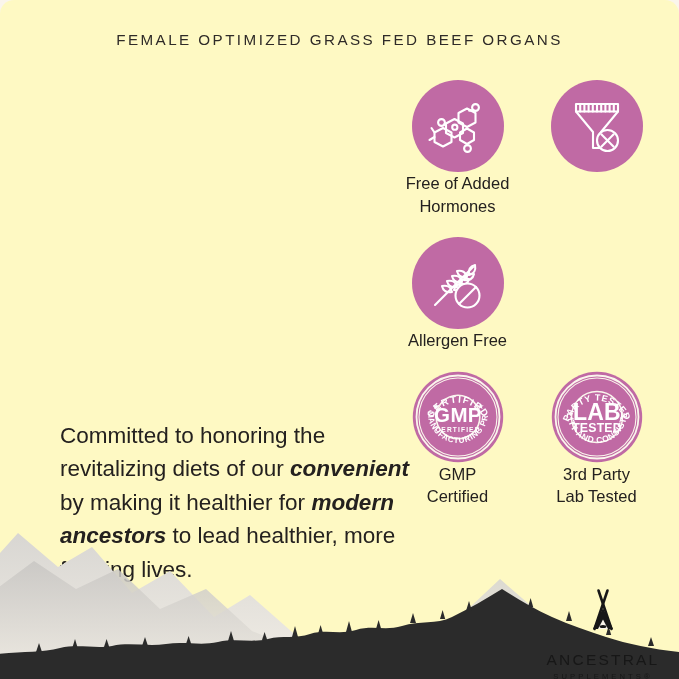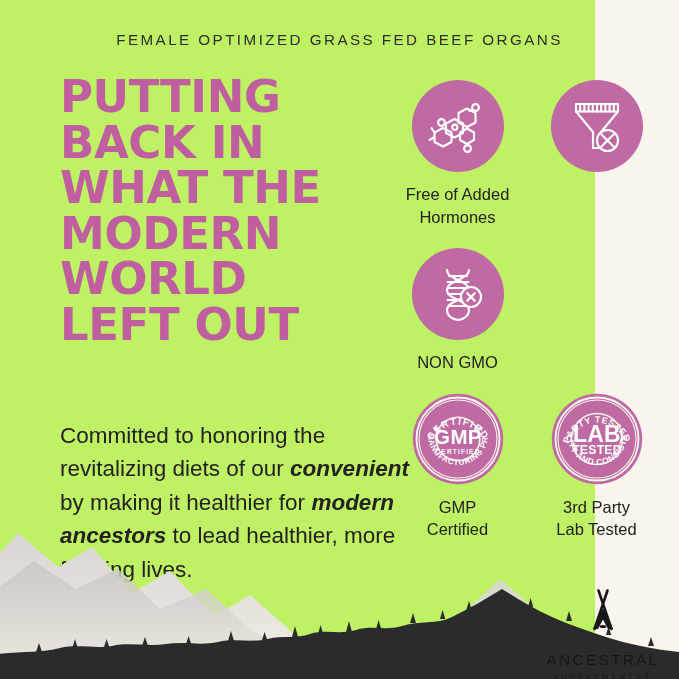--- a/index.html
+++ b/index.html
@@ -11,23 +11,24 @@
     height: 679px;
     background: #faf5ec;
     font-family: "Liberation Sans", sans-serif;
     overflow: hidden;
     position: relative;
   }
 
   #page {
     position: absolute;
     inset: 0;
-    width: 595px;
+    width: 679px;
     height: 679px;
-    background: #bef264;
+    background: #fef9c3;
+    border-radius: 14px;
   }
 
   
   .eyebrow {
     position: absolute;
     top: 31px;
     left: 0;
     width: 679px;
     text-align: center;
     font-size: 15.2px;
@@ -98,21 +99,20 @@
     border-radius: 50%;
     background: #c06aa4;
     display: flex;
     align-items: center;
     justify-content: center;
   }
   .badge-disc.seal {
     background: transparent;
   }
   .badge-label {
-    margin-top: 11px;
     text-align: center;
     font-size: 16.5px;
     line-height: 22.5px;
     color: #24211f;
     white-space: pre-line;
   }
   .row-gap-1 { height: 20px; }
   .row-gap-2 { height: 19px; }
 
   
@@ -152,30 +152,20 @@
     white-space: nowrap;
   }
 </style>
 </head>
 <body>
 
 <div id="page">
 
   <div class="eyebrow">FEMALE OPTIMIZED GRASS FED BEEF ORGANS</div>
 
-  <div class="left-col">
-    <h1 class="headline">
-      <span class="hl">PUTTING</span>
-      <span class="hl">BACK IN</span>
-      <span class="hl">WHAT THE</span>
-      <span class="hl">MODERN</span>
-      <span class="hl">WORLD</span>
-      <span class="hl">LEFT OUT</span>
-    </h1>
-  </div>
 
   <p class="body-copy"><span>Committed to honoring the revitalizing diets of our </span><span class="em">convenient</span><span> by making it healthier for </span><span class="em">modern ancestors</span><span> to lead healthier, more fulfilling lives.</span></p>
 
   <div class="badge-grid">
 
     <div class="badge-row">
 
       <div class="badge-cell">
         <div class="badge-disc">
           <svg width="62" height="62" viewBox="0 0 62 62">
@@ -232,46 +222,46 @@
             </g>
           </svg>
         </div>
       </div>
     </div>
 
     <div class="row-gap-1"></div>
 
     <div class="badge-row">
 
-
       <div class="badge-cell">
         <div class="badge-disc">
-          <svg width="56" height="56" viewBox="0 0 56 56">
-            <g fill="none" stroke="#ffffff" stroke-width="2.1" stroke-linecap="round">
-
-              <path d="M17,4 C17,14 39,14 39,24 C39,34 17,34 17,44 C17,50 22,53 28,54"></path>
-              <path d="M39,4 C39,14 17,14 17,24 C17,34 39,34 39,44 C39,50 34,53 28,54"></path>
-
-              <line x1="19" y1="10" x2="37" y2="10"></line>
-              <line x1="17.6" y1="16" x2="38.4" y2="16"></line>
-              <line x1="18" y1="22" x2="38" y2="22"></line>
-              <line x1="18" y1="28" x2="38" y2="28"></line>
-              <line x1="17.6" y1="34" x2="38.4" y2="34"></line>
-              <line x1="19" y1="40" x2="37" y2="40"></line>
+          <svg width="60" height="60" viewBox="0 0 60 60">
+            <g fill="none" stroke="#ffffff" stroke-width="2.1" stroke-linejoin="round" stroke-linecap="round">
+
+              <line x1="7" y1="52" x2="45" y2="14"></line>
+
+              <path d="M24,39 C19,40 15,38 14,33 C19,32 23,34 24,39 Z"></path>
+              <path d="M29,34 C24,35 20,33 19,28 C24,27 28,29 29,34 Z"></path>
+              <path d="M34,29 C29,30 25,28 24,23 C29,22 33,24 34,29 Z"></path>
+              <path d="M39,24 C34,25 30,23 29,18 C34,17 38,19 39,24 Z"></path>
+
+              <path d="M26,37 C27,32 31,30 36,31 C35,36 31,38 26,37 Z"></path>
+              <path d="M31,32 C32,27 36,25 41,26 C40,31 36,33 31,32 Z"></path>
+              <path d="M36,27 C37,22 41,20 46,21 C45,26 41,28 36,27 Z"></path>
+
+              <path d="M41,22 C40,17 42,13 47,12 C48,17 46,21 41,22 Z"></path>
             </g>
 
-            <circle cx="41" cy="31" r="10" fill="#c06aa4" stroke="#ffffff" stroke-width="2.1"></circle>
-            <g stroke="#ffffff" stroke-width="2.3" stroke-linecap="round">
-              <line x1="37.3" y1="27.3" x2="44.7" y2="34.7"></line>
-              <line x1="44.7" y1="27.3" x2="37.3" y2="34.7"></line>
-            </g>
+            <circle cx="39.5" cy="42.5" r="12" fill="#c06aa4" stroke="#ffffff" stroke-width="2.1"></circle>
+            <line x1="31" y1="51" x2="48" y2="34" stroke="#ffffff" stroke-width="2.1" stroke-linecap="round"></line>
           </svg>
         </div>
-        <div class="badge-label">NON GMO</div>
+        <div class="badge-label">Allergen Free</div>
       </div>
+
     </div>
 
     <div class="row-gap-2"></div>
 
     <div class="badge-row">
 
       <div class="badge-cell">
         <div class="badge-disc seal">
           <svg width="92" height="92" viewBox="0 0 92 92">
             <defs>

